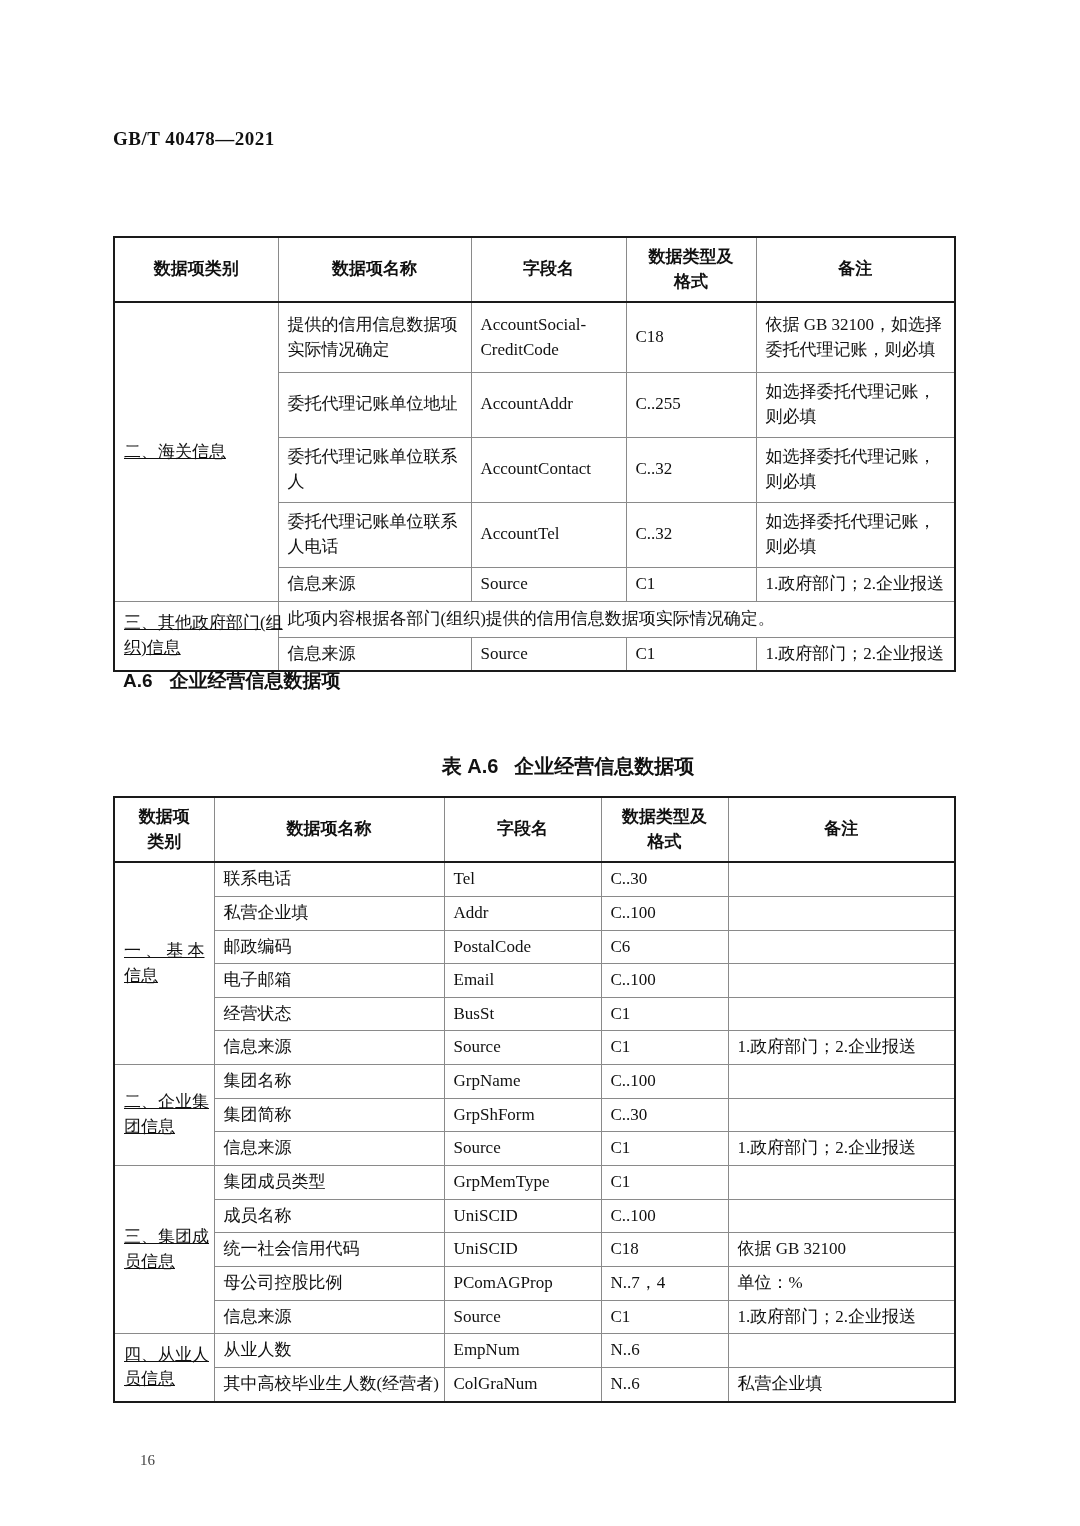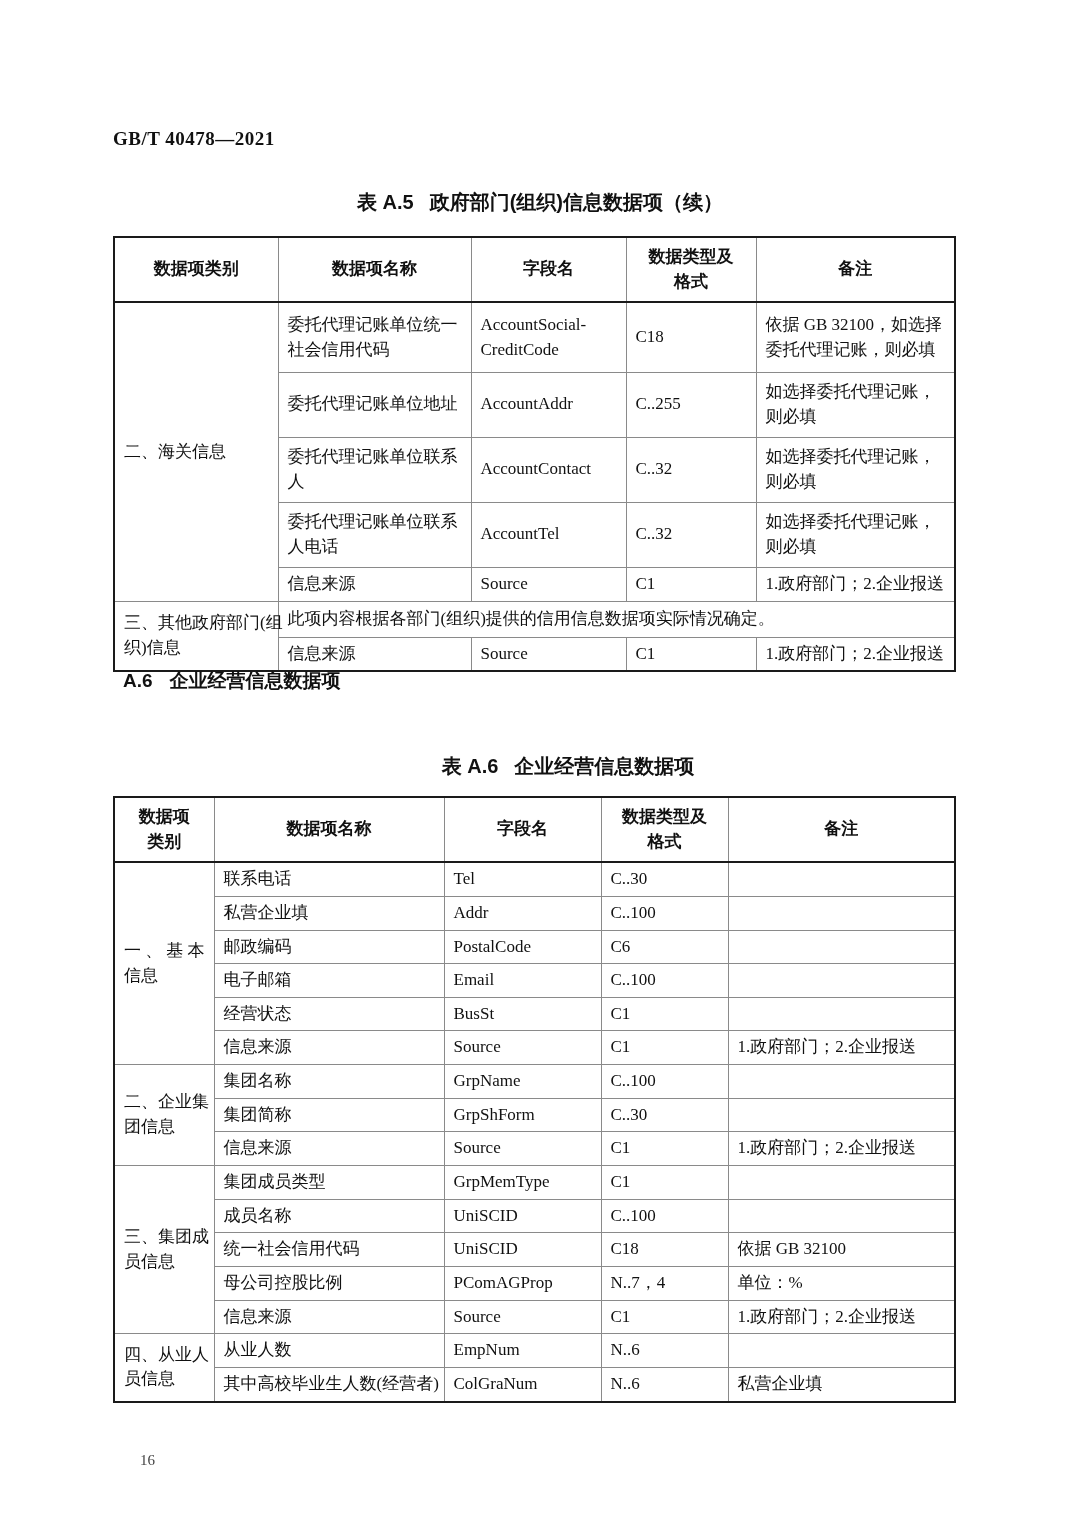--- a/index.html
+++ b/index.html
@@ -112,20 +112,21 @@
     line-height: 1.7;
     padding-left: 7px;
     padding-right: 5px;
   }
   .cat-just {
     display: block;
   }
   .cat-just .ln {
     display: block;
     white-space: nowrap;
+    text-decoration: underline;
   }
   .cat-just .ln.spread {
     text-align: justify;
     text-align-last: justify;
   }
   .span-note {
     text-align: left;
   }
 
   
@@ -153,23 +154,20 @@
     margin-top: 48px;
   }
 </style>
 </head>
 <body>
 
 <div class="page">
 
   <div class="std-header">GB/T 40478—2021</div>
 
-  <div class="table-caption caption-a5">
-    <span>表 A.5</span><span class="cap-gap"></span><span>政府部门(组织)信息数据项（续）</span>
-  </div>
 
   <table class="doc-table" id="table-a5">
     <colgroup>
       <col style="width:164px">
       <col style="width:193px">
       <col style="width:155px">
       <col style="width:130px">
       <col style="width:199px">
     </colgroup>
     <thead>
@@ -182,21 +180,21 @@
       </tr>
     </thead>
     <tbody>
 
       <tr>
         <td class="cat-cell" rowspan="5">
           <span class="cat-just">
             <span class="ln">二、海关信息</span>
           </span>
         </td>
-        <td style="height:70px">委托代理记账单位统一社会信用代码</td>
+        <td style="height:70px">提供的信用信息数据项实际情况确定</td>
         <td>AccountSocial-CreditCode</td>
         <td>C18</td>
         <td>依据 GB 32100，如选择委托代理记账，则必填</td>
       </tr>
       <tr>
         <td style="height:65px">委托代理记账单位地址</td>
         <td>AccountAddr</td>
         <td>C..255</td>
         <td>如选择委托代理记账，则必填</td>
       </tr>

